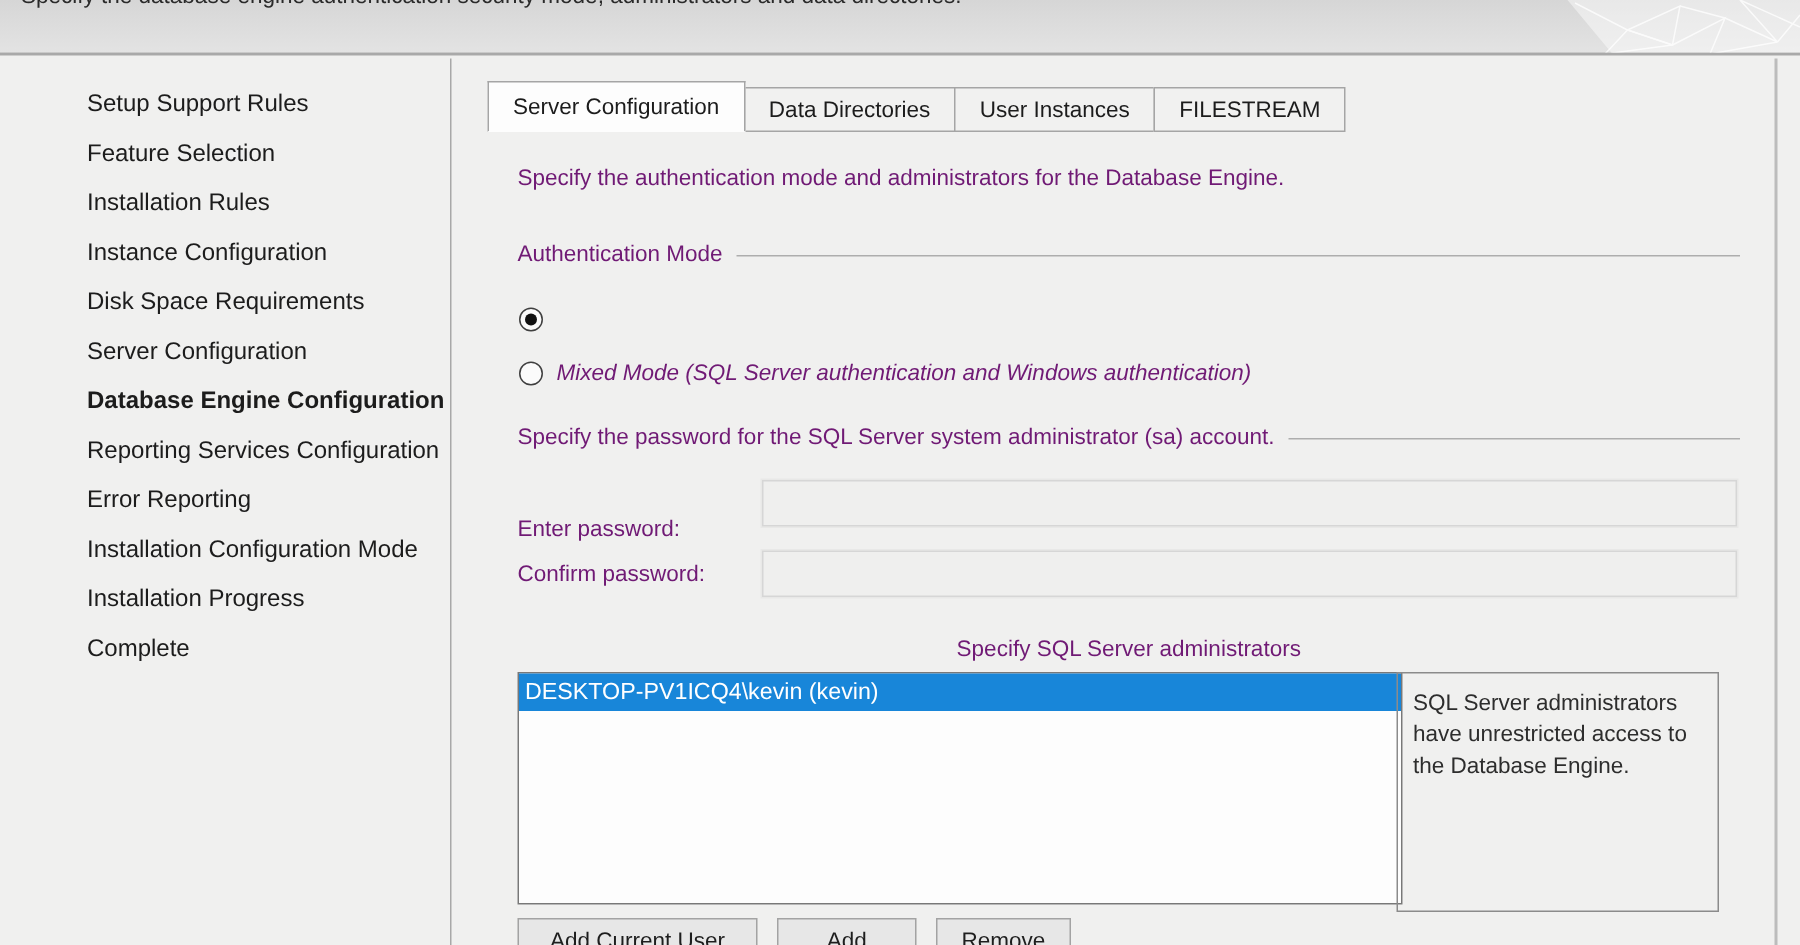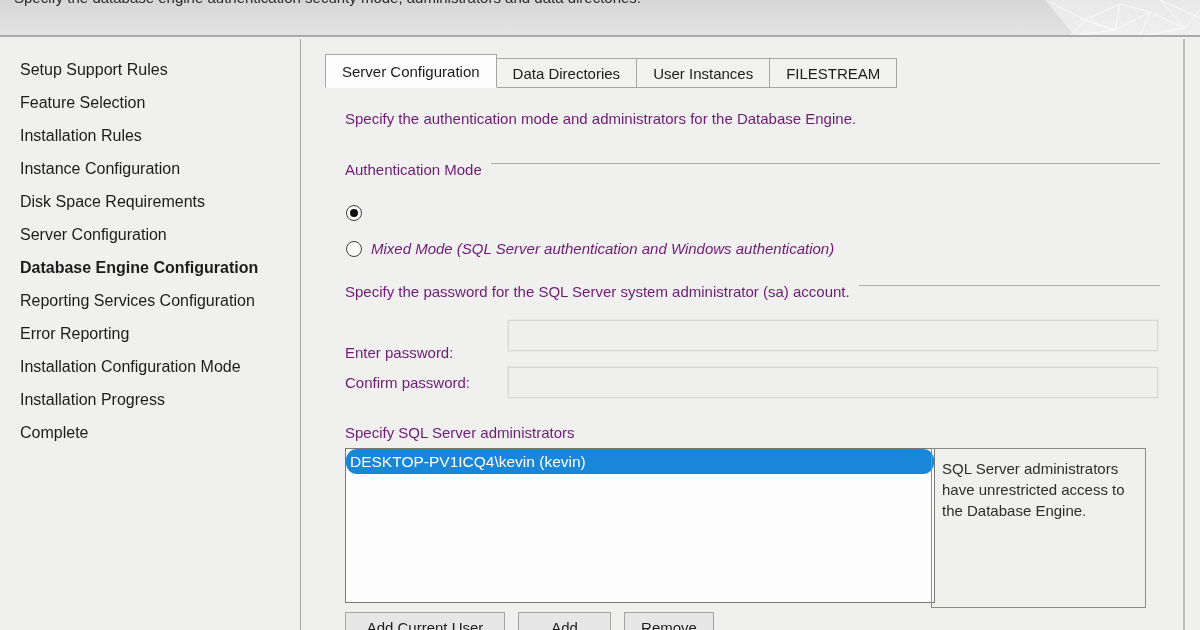--- a/index.html
+++ b/index.html
@@ -18,21 +18,21 @@
     overflow:hidden;
   }
   .top-strip .cutoff-text {
     position:absolute; left:14px; top:-11px;
     font-size:15px; line-height:18px; color:#2a2a2a; white-space:nowrap;
   }
   .mesh { position:absolute; right:0; top:0; }
   
   .sidebar {
     position:absolute; left:0; top:39px; width:300px; height:591px;
-    padding-top:14px; background:#f0f0ef;
+    padding-top:14px; background:#f0f0ef;padding-left:38px;
   }
   .sidebar-item {
     height:33px; line-height:33px; padding-left:20px;
     font-size:16px; color:#1c1c1c; white-space:nowrap; cursor:default;
   }
   .sidebar-item.current { font-weight:bold; }
   .vdivider {
     position:absolute; left:300px; top:39px; width:1px; height:591px;
     background:#a8a8a8;
   }
@@ -51,21 +51,21 @@
   }
   .tab.active {
     height:34px; line-height:33px; background:#fdfdfd;
     border-bottom:1px solid #fdfdfd; position:relative; z-index:2;
   }
   
   .content { position:absolute; left:0; top:0; width:1200px; height:630px; pointer-events:none; }
   .content > * { pointer-events:auto; }
   .abs { position:absolute; }
   .body-text { font-size:15px; color:#701a75; white-space:nowrap; }
-  .group { display:flex; }
+  .group { display:flex; align-items:center; }
   .group .rule { flex:1; height:1px; background:#adadad; margin-left:9px; margin-top:2px; }
   
   .radio-row { display:flex; align-items:center; }
   .radio {
     width:16px; height:16px; border-radius:50%;
     border:1px solid #3f3f3f; background:#fbfbfb;
     display:inline-flex; align-items:center; justify-content:center; flex:none;
   }
   .radio.selected::after {
     content:""; width:8px; height:8px; border-radius:50%; background:#111;
@@ -81,21 +81,21 @@
   }
   
   .listbox {
     position:absolute; left:345px; top:448px; width:590px; height:155px;
     background:#fdfdfd; border:1px solid #787878;
   }
   .list-item {
     height:25px; line-height:25px; padding-left:4px;
     font-size:15.5px; white-space:nowrap; cursor:default;
   }
-  .list-item.selected { background:#1886d9; color:#ffffff;border-radius:11px; }
+  .list-item.selected { background:#1886d9; color:#ffffff; }
   .infobox {
     position:absolute; left:931px; top:448px; width:215px; height:160px;
     border:1px solid #8b8b8b; padding:9px 10px;
     font-size:15px; line-height:1.4; color:#2d2d2d;
   }
   
   .btn {
     position:absolute; top:612px; height:30px;
     background:#e7e7e7; border:1px solid #a3a3a3;
     font-family:"Liberation Sans", sans-serif; font-size:15px; color:#1e1e1e;

